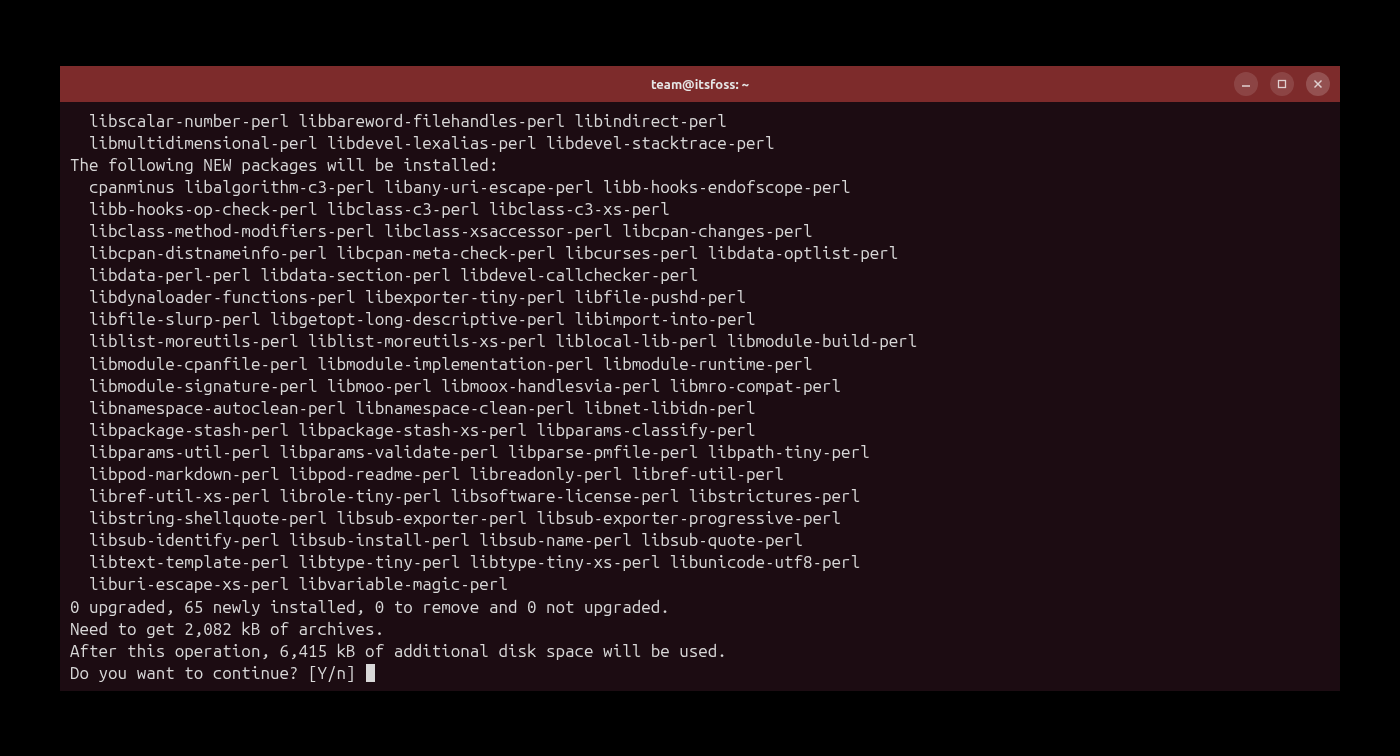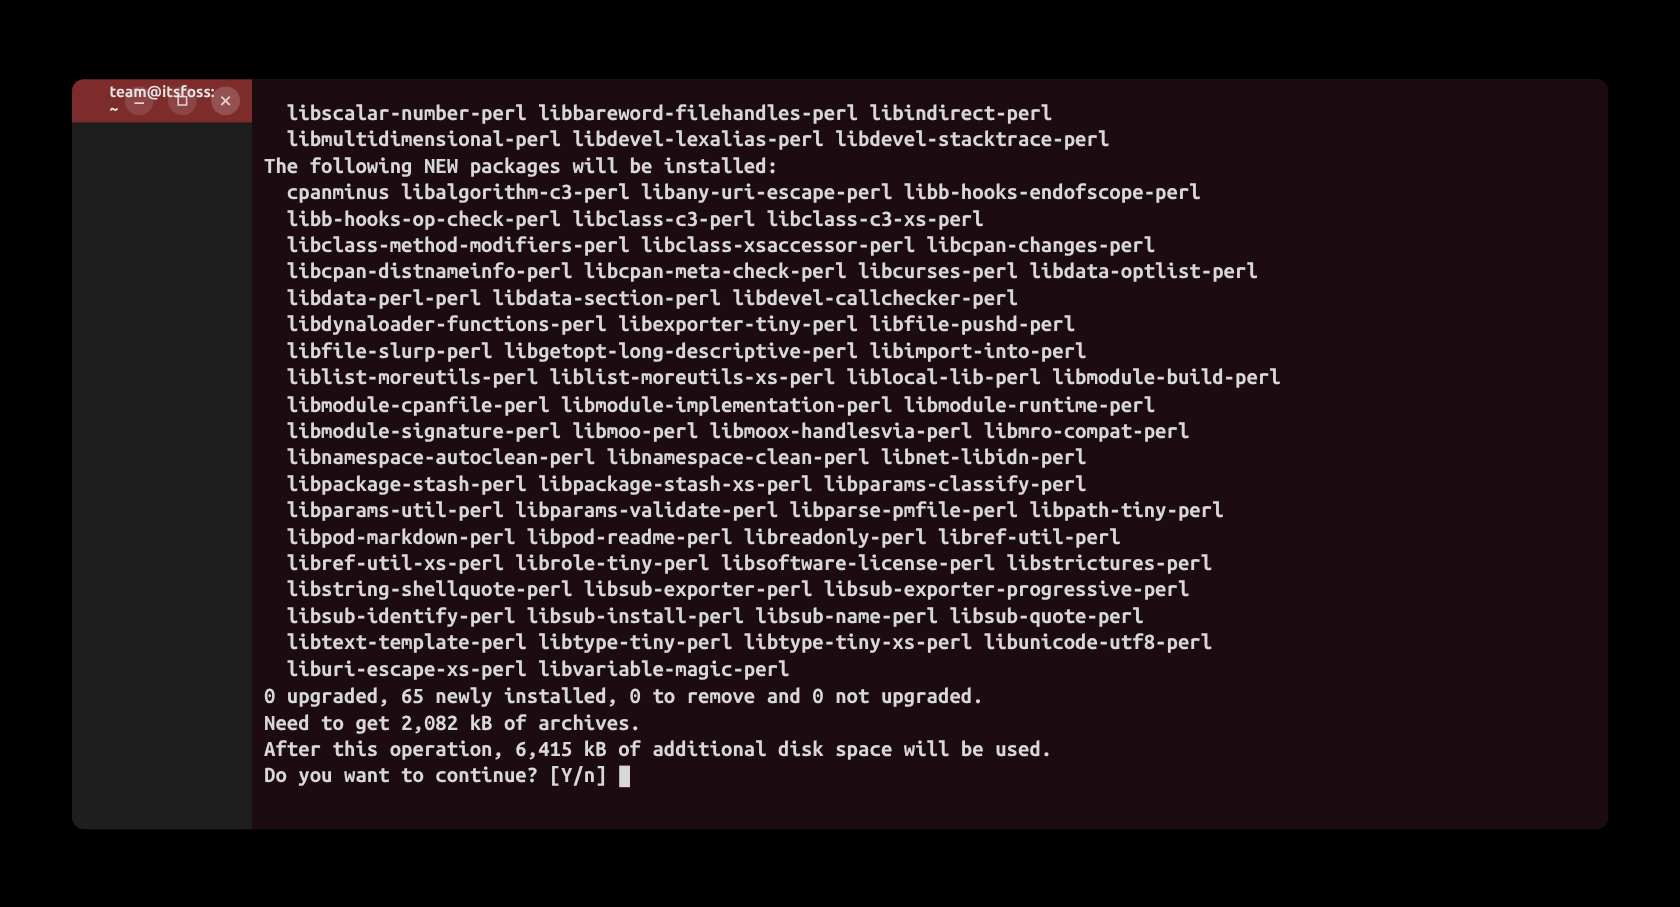--- a/index.html
+++ b/index.html
@@ -13,25 +13,25 @@
       height: 756px;
       display: flex;
       align-items: center;
       justify-content: center;
       font-family: 'Ubuntu Mono', 'DejaVu Sans Mono', 'Courier New', monospace;
     }
     .window {
       width: 1280px;
       height: 625px;
       background: #1e1e1e;
-      border-radius: 10px;
+      border-radius: 0;
       overflow: hidden;
       box-shadow: 0 10px 40px rgba(0,0,0,0.5);
       display: flex;
-      flex-direction: row;
+      flex-direction: column;
     }
     .titlebar {
       height: 36px;
       background: #7d2b2b;
       display: flex;
       align-items: center;
       padding: 0 10px;
       position: relative;
       flex-shrink: 0;
     }
@@ -82,23 +82,22 @@
     }
     .win-btn svg {
       width: 10px;
       height: 10px;
     }
     .terminal-body {
       flex: 1;
       background: #2a0a14;
       background: #1e0a10;
       background: #1c0c12;
-      padding: 18px 10px;
+      padding: 8px 10px;
       overflow: hidden;
-      font-weight: bold;
     }
     .term-text {
       color: #d8d8d8;
       font-family: 'Ubuntu Mono', 'DejaVu Sans Mono', monospace;
       font-size: 17px;
       line-height: 1.3;
       white-space: pre;
     }
     .term-line {
       white-space: pre;

